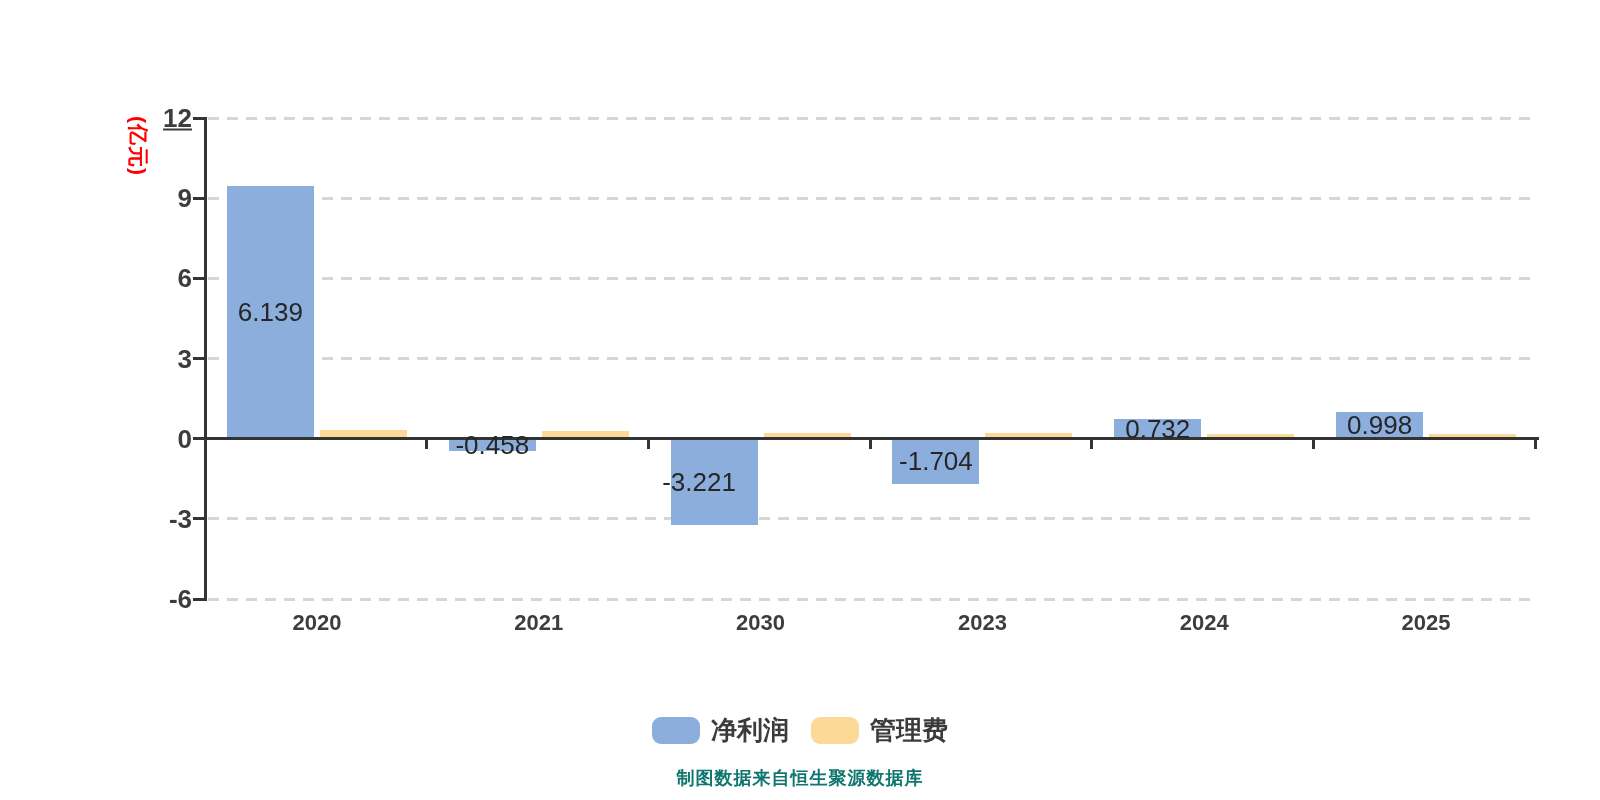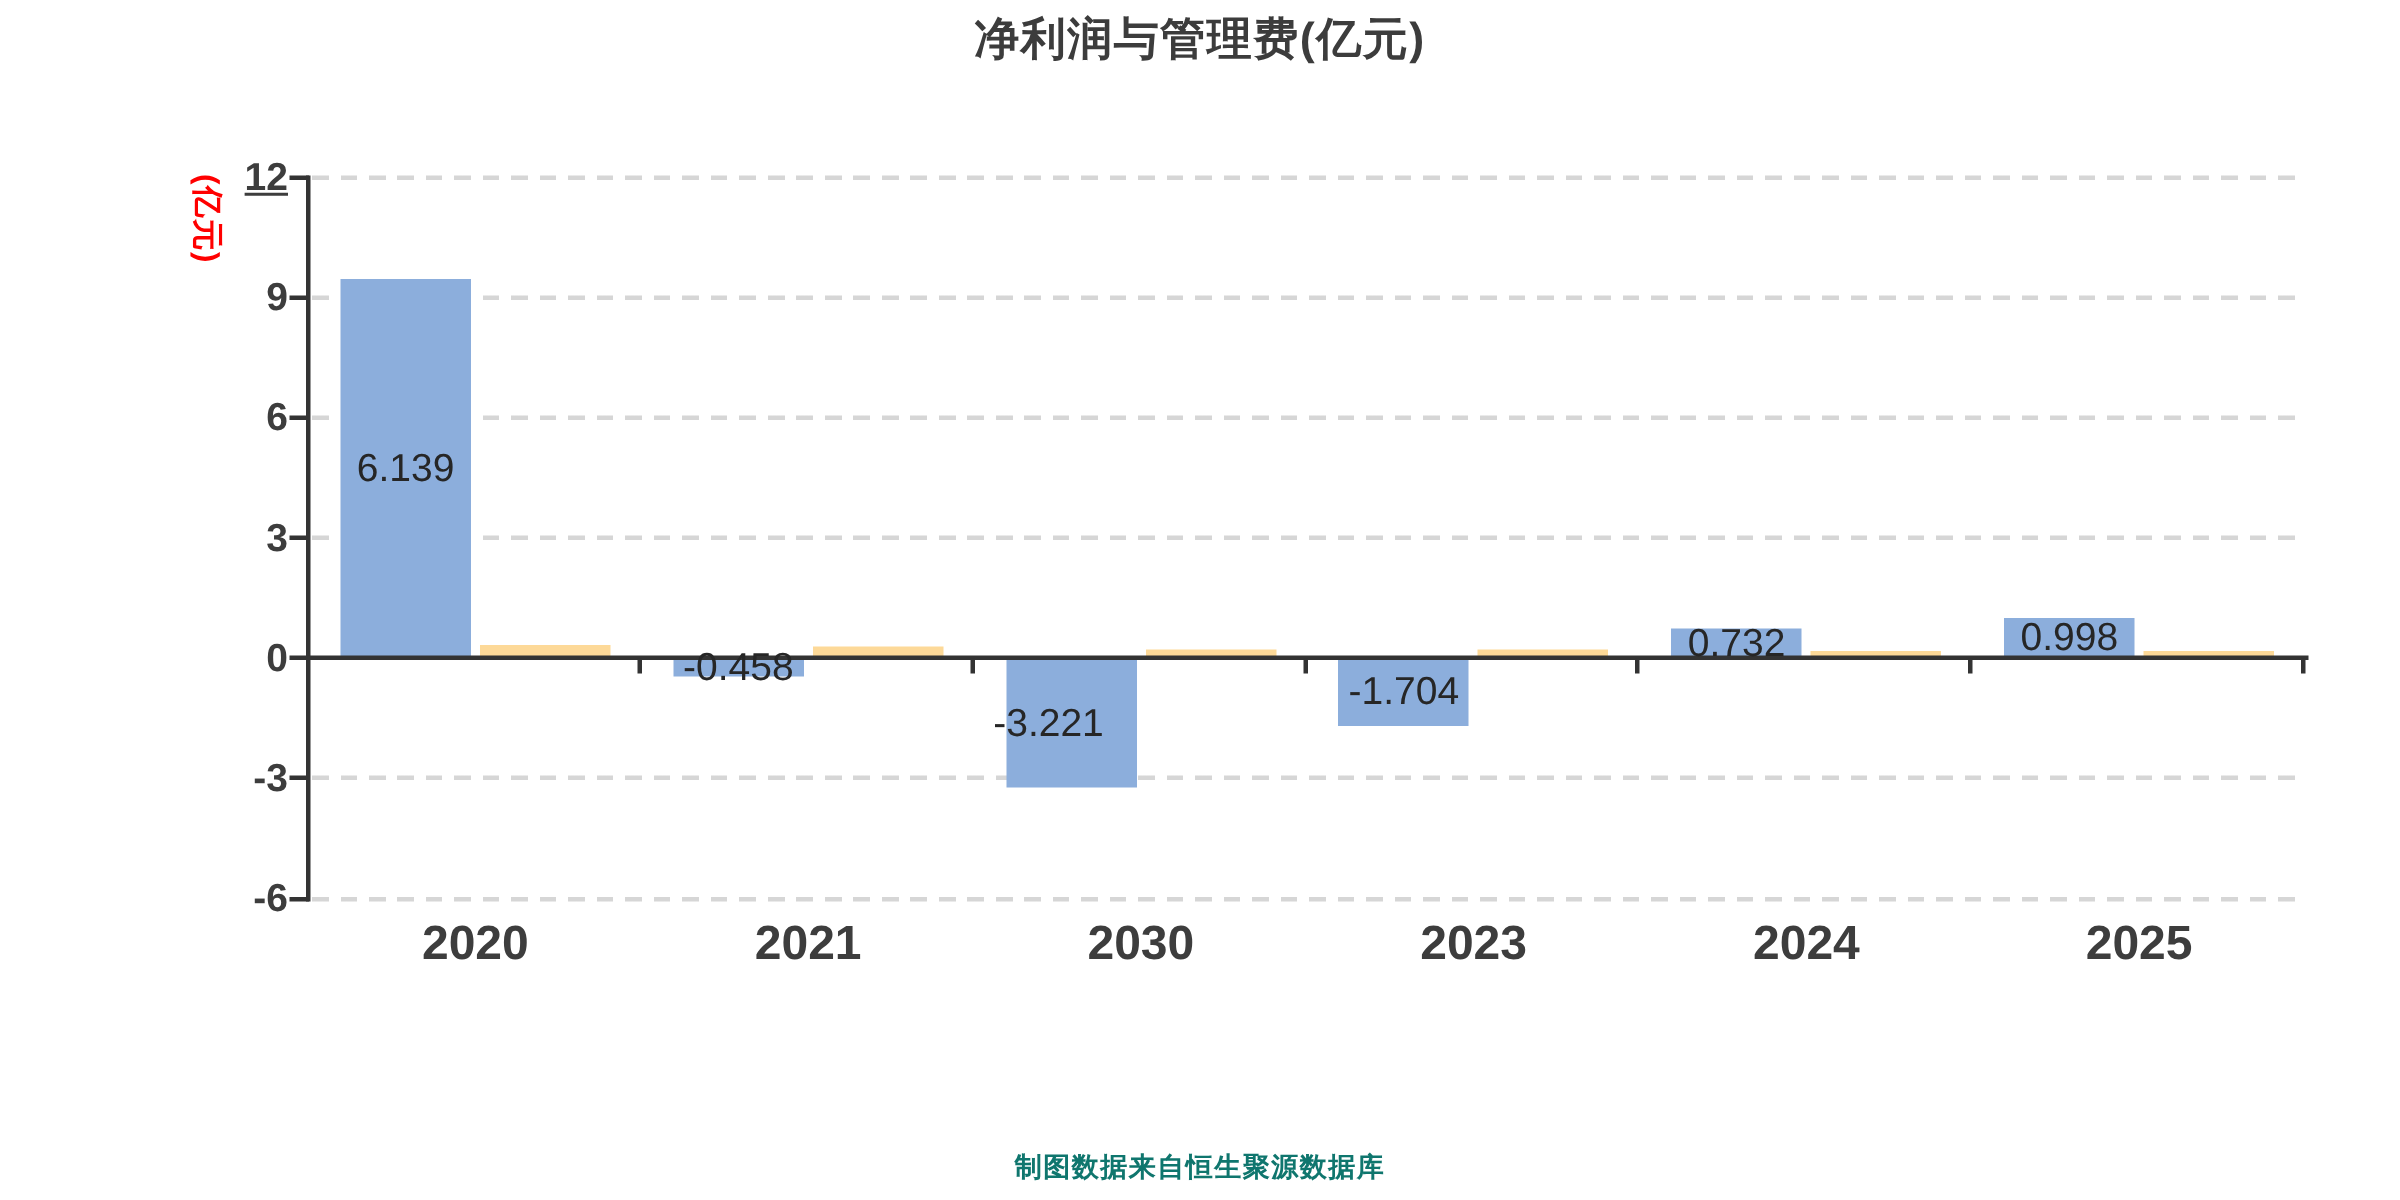--- a/index.html
+++ b/index.html
@@ -20,21 +20,21 @@
   .zero-line{position:absolute;height:3px;background:#333;z-index:5;}
   .y-axis-line{position:absolute;left:-2px;top:-1px;width:3px;height:484px;background:#333;}
   .y-tick{position:absolute;left:-13px;width:13px;height:3px;background:#333;}
   .x-tick{position:absolute;width:3px;height:10px;background:#333;z-index:6;}
   .y-tick-label{
     position:absolute;width:70px;text-align:right;transform:translateY(-50%);
     font-size:26px;font-weight:600;color:#3d3d3d;
   }
   .x-tick-label{
     position:absolute;transform:translateX(-50%);top:492px;
-    font-size:32px;font-weight:600;color:#3d3d3d;
+    font-size:22px;font-weight:600;color:#3d3d3d;
   }
   .bar{position:absolute;z-index:2;}
   .value-label{
     position:absolute;transform:translate(-50%,-50%);z-index:7;
     font-size:26px;color:#262626;white-space:nowrap;
   }
   #legend{
     position:absolute;left:0;top:710px;width:1600px;height:40px;
     display:flex;justify-content:center;align-items:center;gap:22px;
   }
@@ -43,21 +43,20 @@
   .legend-label{font-size:26px;font-weight:bold;color:#3b3b3b;}
   .note{
     position:absolute;left:0;top:766px;width:1600px;text-align:center;
     font-size:18px;font-weight:bold;color:#0f766e;letter-spacing:1px;
   }
 </style>
 </head>
 <body>
 
 <div class="canvas">
-  <div class="title">净利润与管理费(亿元)</div>
   <div class="y-unit">(亿元)</div>
   <div id="plot">
       <div class="gridline" style="top: -1.5px; background: repeating-linear-gradient(to right, rgb(214, 214, 214) 0px, rgb(214, 214, 214) 11px, transparent 11px, transparent 19px);"></div>
       <div class="y-tick" style="top: -1.5px;"></div>
       <div class="y-tick-label" style="top: 0px; right: 1345px; text-decoration: underline;">12</div>
       <div class="gridline" style="top: 78.6667px; background: repeating-linear-gradient(to right, rgb(214, 214, 214) 0px, rgb(214, 214, 214) 11px, transparent 11px, transparent 19px);"></div>
       <div class="y-tick" style="top: 78.6667px;"></div>
       <div class="y-tick-label" style="top: 80.1667px; right: 1345px;">9</div>
       <div class="gridline" style="top: 158.833px; background: repeating-linear-gradient(to right, rgb(214, 214, 214) 0px, rgb(214, 214, 214) 11px, transparent 11px, transparent 19px);"></div>
       <div class="y-tick" style="top: 158.833px;"></div>
@@ -99,14 +98,24 @@
       <div class="x-tick" style="left: 884.333px; top: 320.667px;"></div>
       <div class="x-tick" style="left: 1106.17px; top: 320.667px;"></div>
       <div class="x-tick" style="left: 1328px; top: 320.667px;"></div>
       <div class="x-tick-label" style="left: 110.917px;">2020</div>
       <div class="x-tick-label" style="left: 332.75px;">2021</div>
       <div class="x-tick-label" style="left: 554.583px;">2030</div>
       <div class="x-tick-label" style="left: 776.417px;">2023</div>
       <div class="x-tick-label" style="left: 998.25px;">2024</div>
       <div class="x-tick-label" style="left: 1220.08px; text-align: center;">2025</div>
     </div>
+  <div id="legend">
+      <div class="legend-item">
+        <div class="legend-swatch" style="background: rgb(140, 174, 220);"></div>
+        <div class="legend-label">净利润</div>
+      </div>
+      <div class="legend-item">
+        <div class="legend-swatch" style="background: rgb(253, 217, 152);"></div>
+        <div class="legend-label">管理费</div>
+      </div>
+    </div>
   <div class="note">制图数据来自恒生聚源数据库</div>
 </div>
 
 </body></html>

